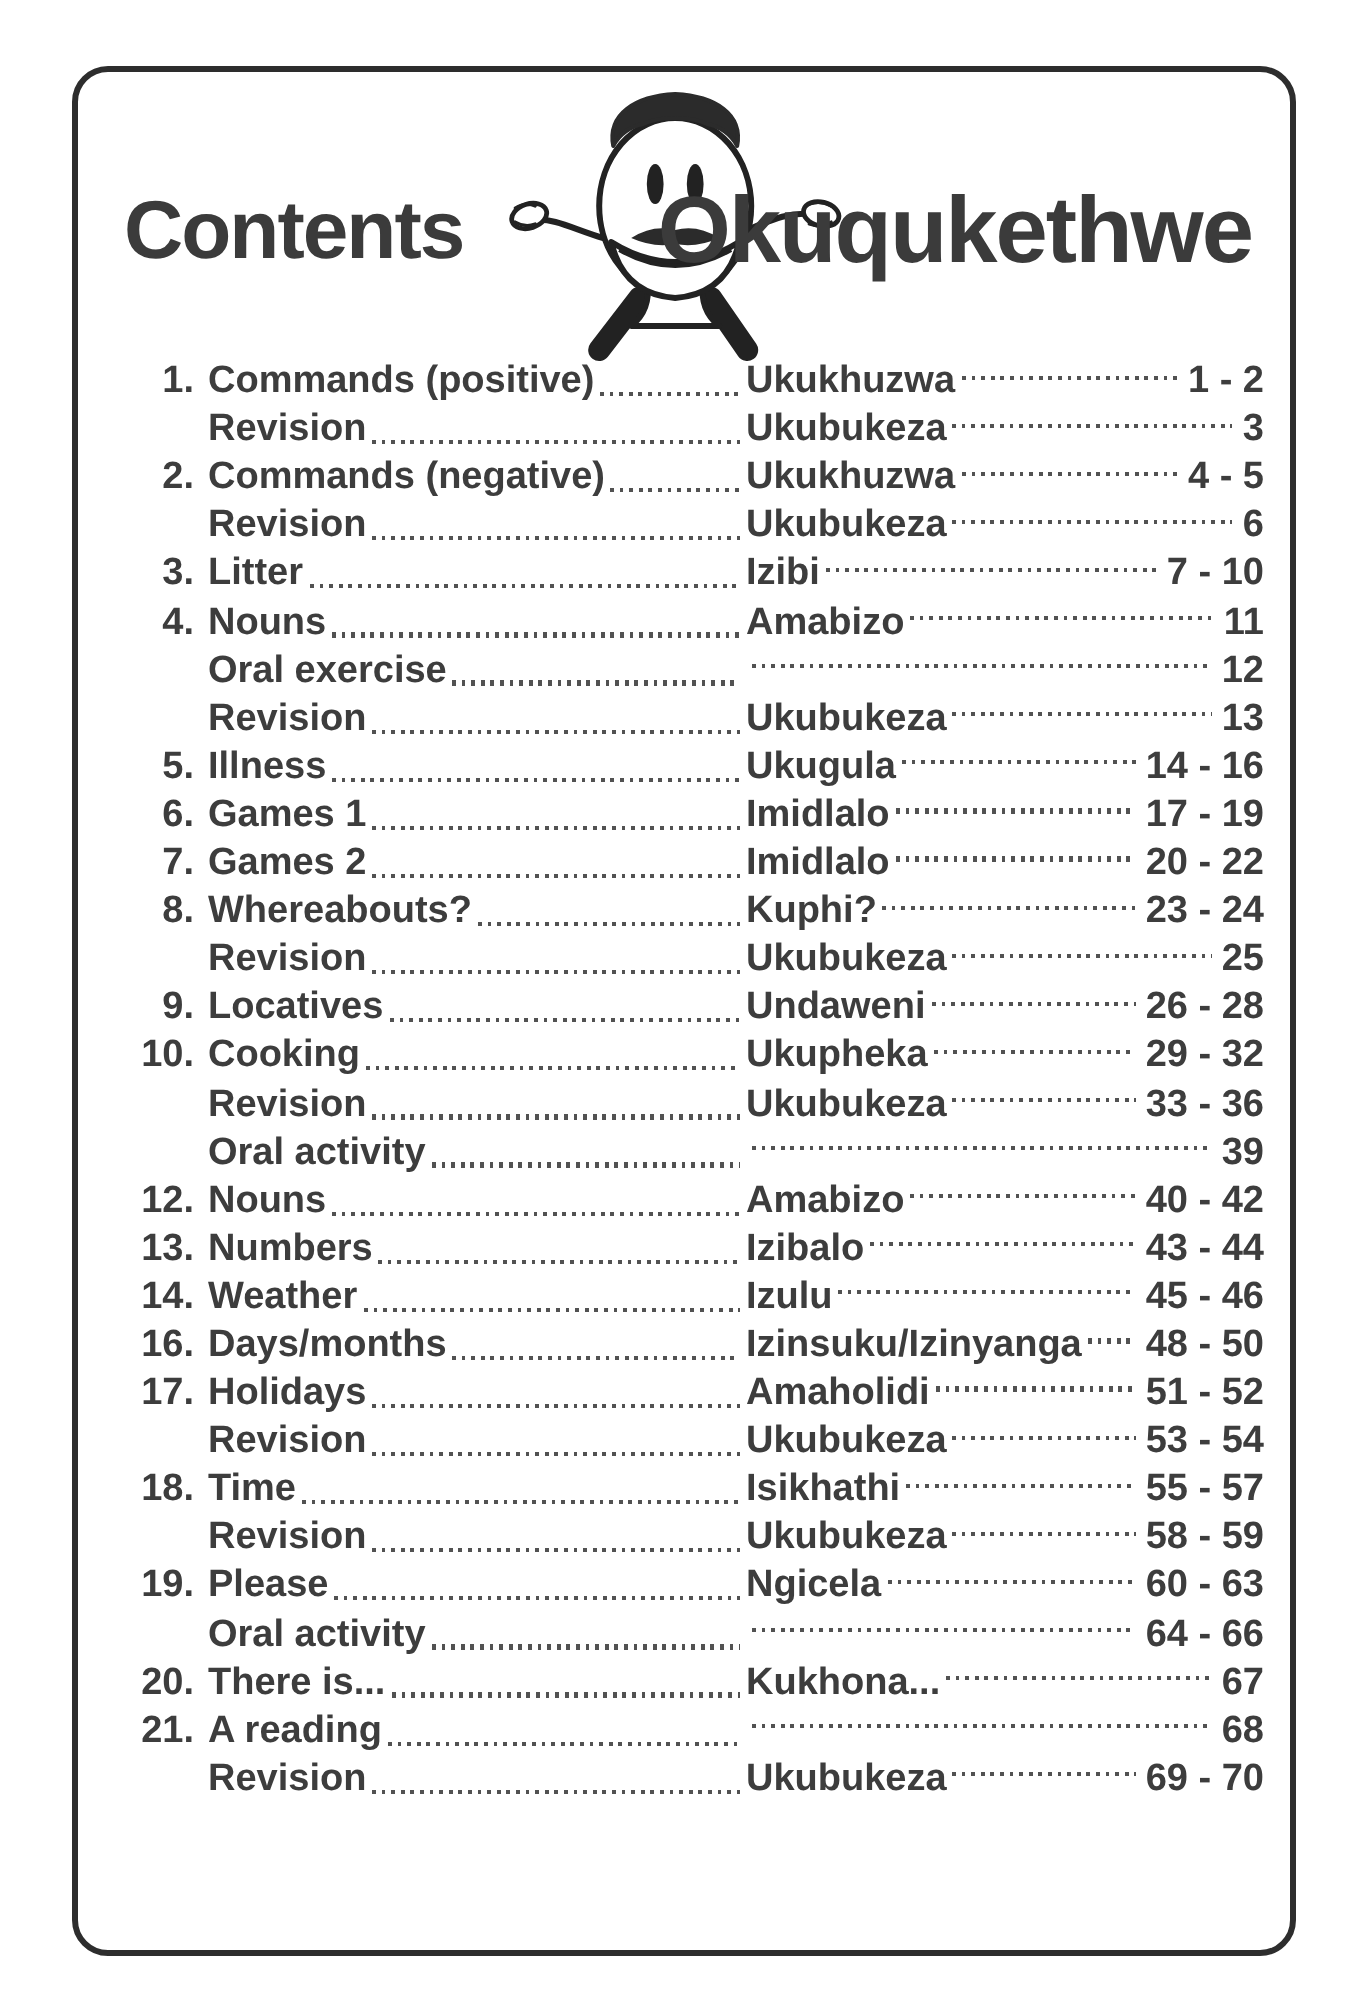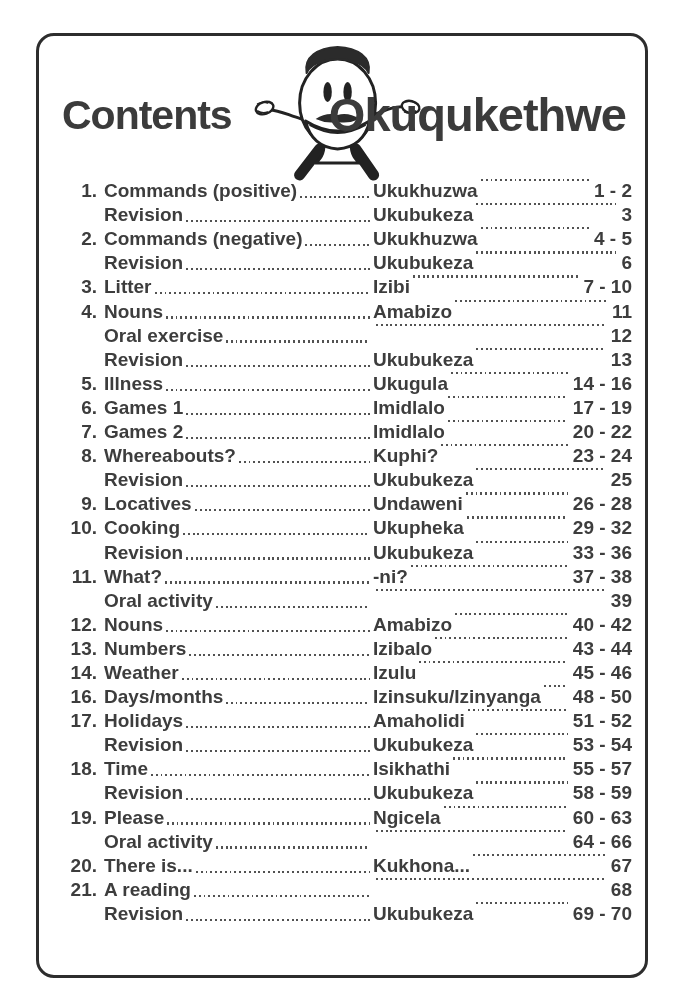--- a/index.html
+++ b/index.html
@@ -44,21 +44,21 @@
   }
   .cell-num  { flex: none; width: 38px; text-align: right; margin-right: 7px; }
   .cell-title{ flex: none; }
   .dots {
     flex: 1 1 0; min-width: 0; height: 2.2px;
     margin: 0 3px 5px 3px;
     background: repeating-linear-gradient(to right, #525252 0 1.9px, transparent 1.9px 4.8px);
   }
   .cell-zulu-wrap {
     flex: none; width: 259px;
-    display: flex; align-items: flex-start; margin-top: 24px;
+    display: flex; align-items: center; margin-top: 24px;
   }
   .cell-zulu  { flex: none; }
   .cell-pages { flex: none; margin-left: 2px; }
 </style>
 </head>
 <body>
 
 <div class="page">
   <div class="frame">
 
@@ -273,30 +273,20 @@
         <span class="cell-num"></span>
         <span class="cell-title">Revision</span>
         <span class="dots"></span>
         <span class="cell-zulu-wrap">
           <span class="cell-zulu">Ukubukeza</span>
           <span class="dots"></span>
           <span class="cell-pages">33 - 36</span>
         </span>
       </div>
 
-      <div class="toc-row">
-        <span class="cell-num">11.</span>
-        <span class="cell-title">What?</span>
-        <span class="dots"></span>
-        <span class="cell-zulu-wrap">
-          <span class="cell-zulu">-ni?</span>
-          <span class="dots"></span>
-          <span class="cell-pages">37 - 38</span>
-        </span>
-      </div>
 
       <div class="toc-row">
         <span class="cell-num"></span>
         <span class="cell-title">Oral activity</span>
         <span class="dots"></span>
         <span class="cell-zulu-wrap">
           <span class="cell-zulu"></span>
           <span class="dots"></span>
           <span class="cell-pages">39</span>
         </span>

